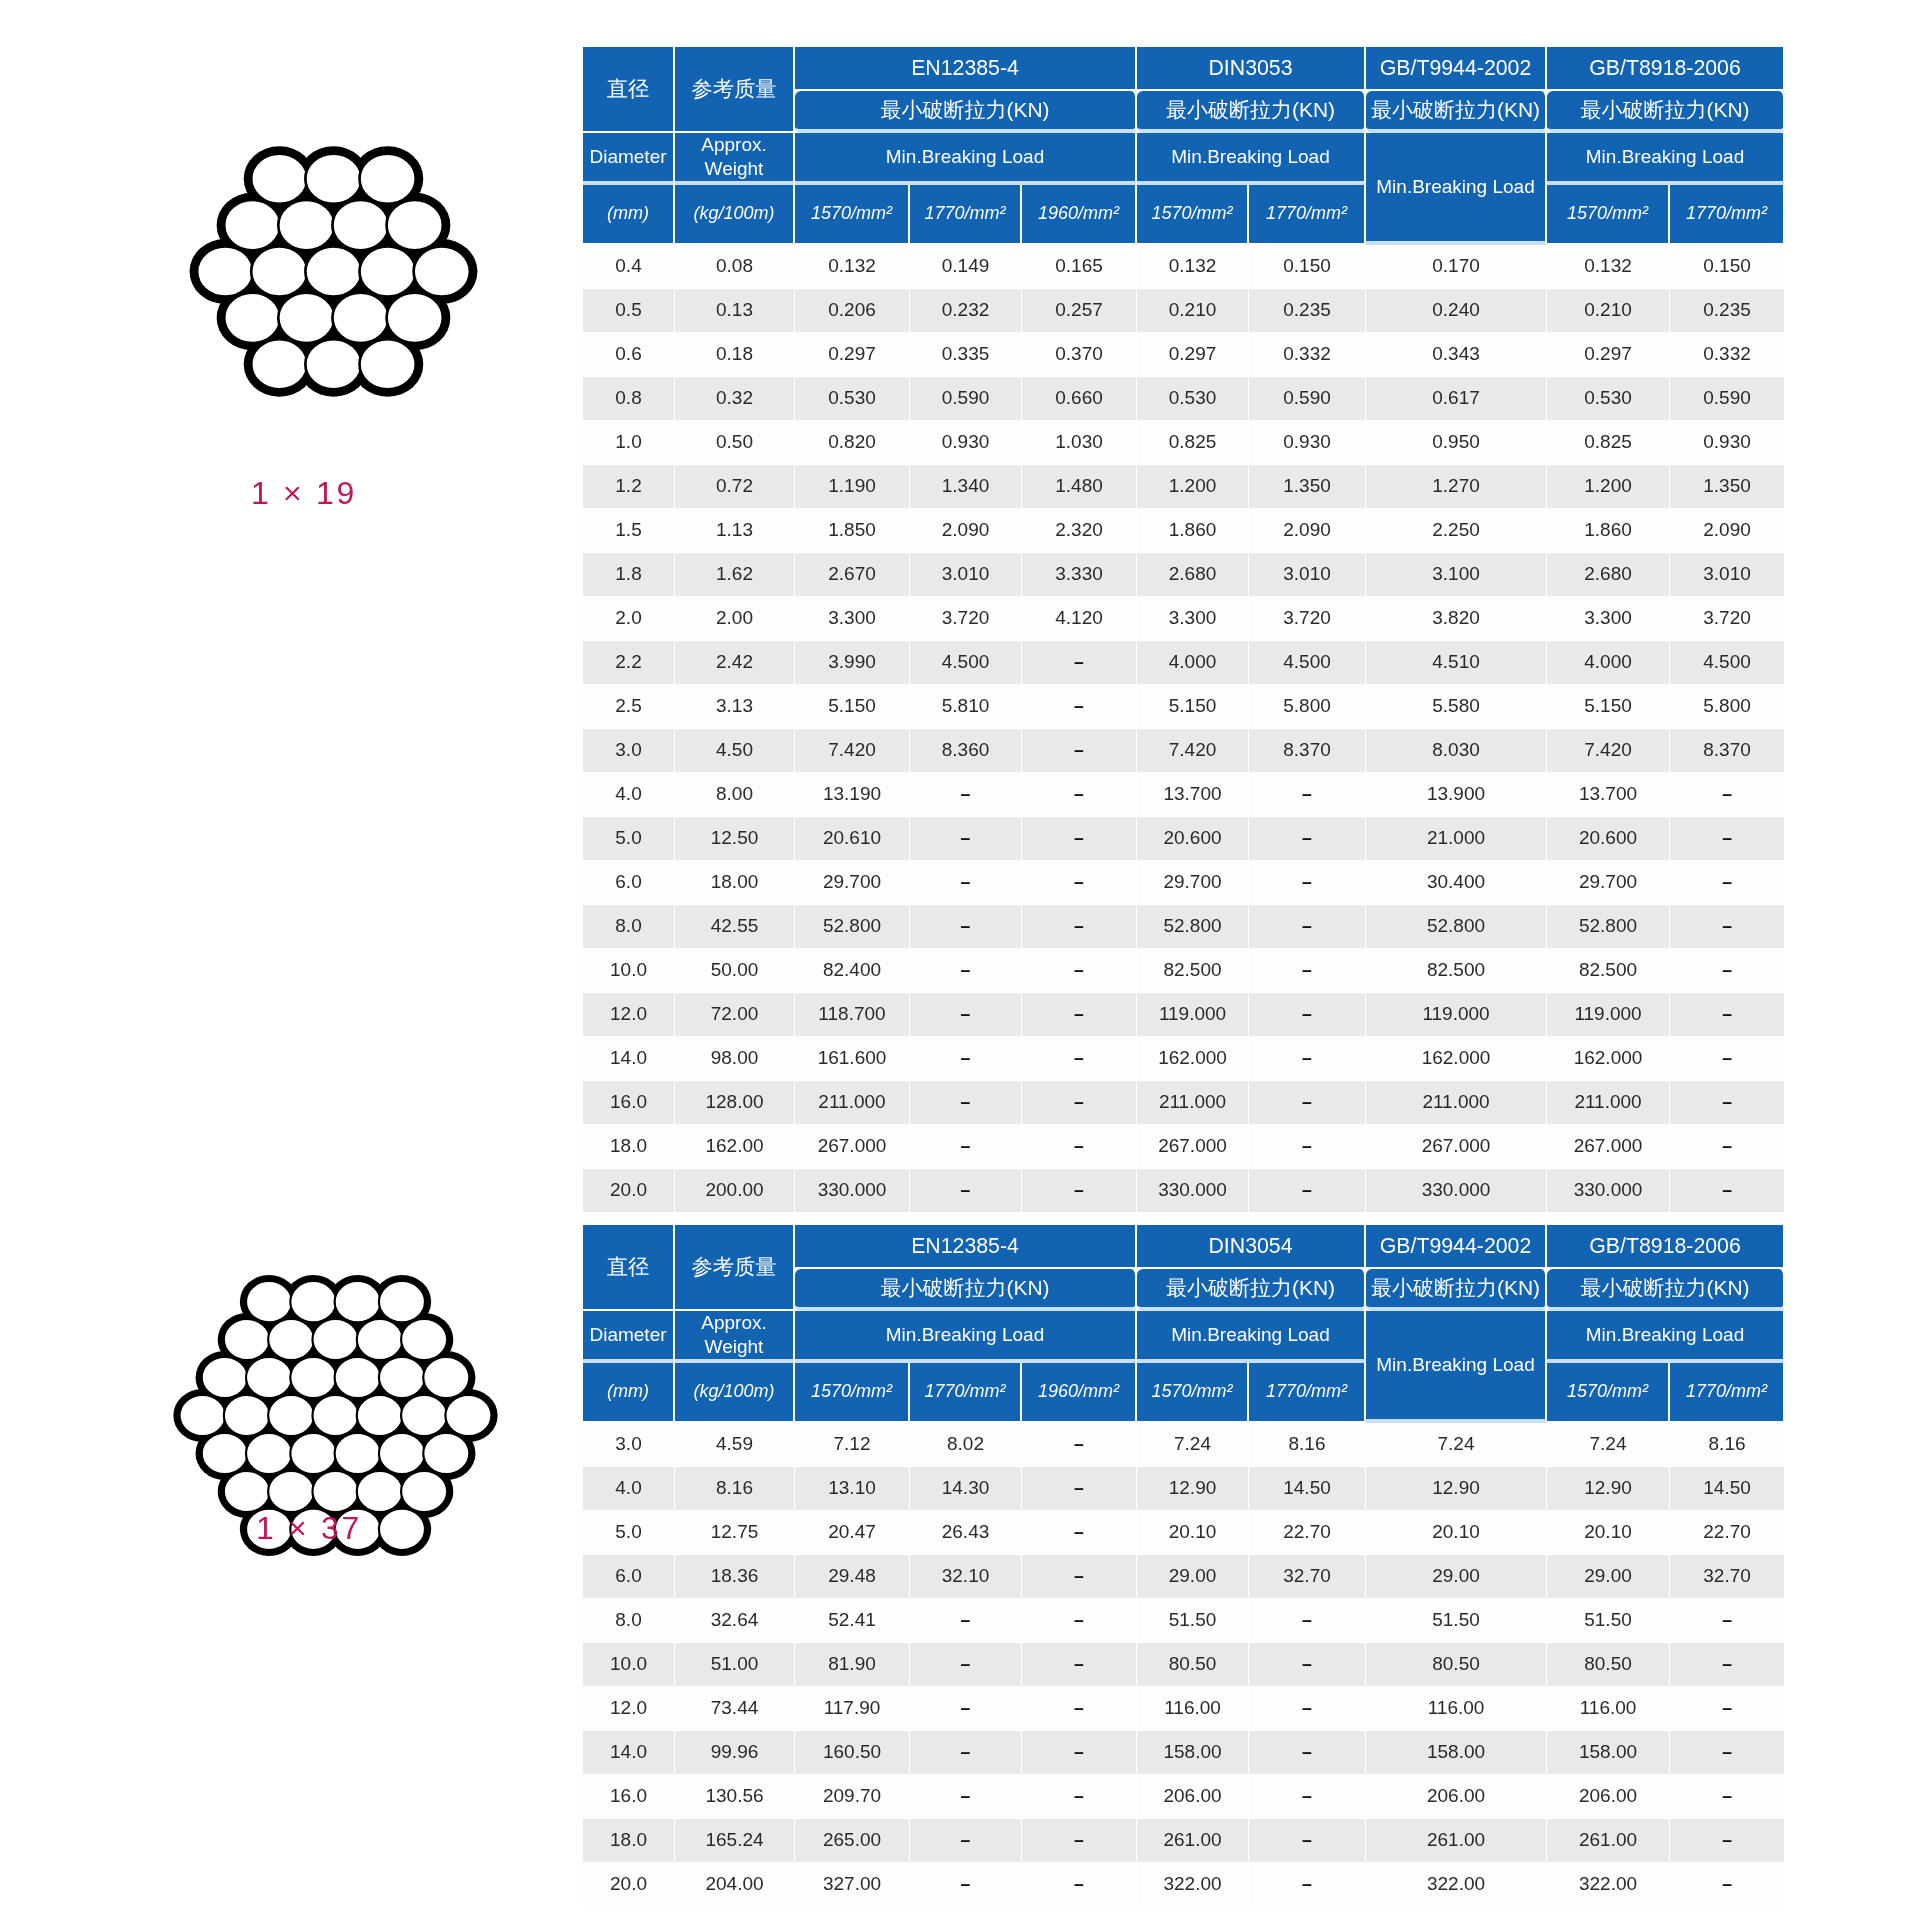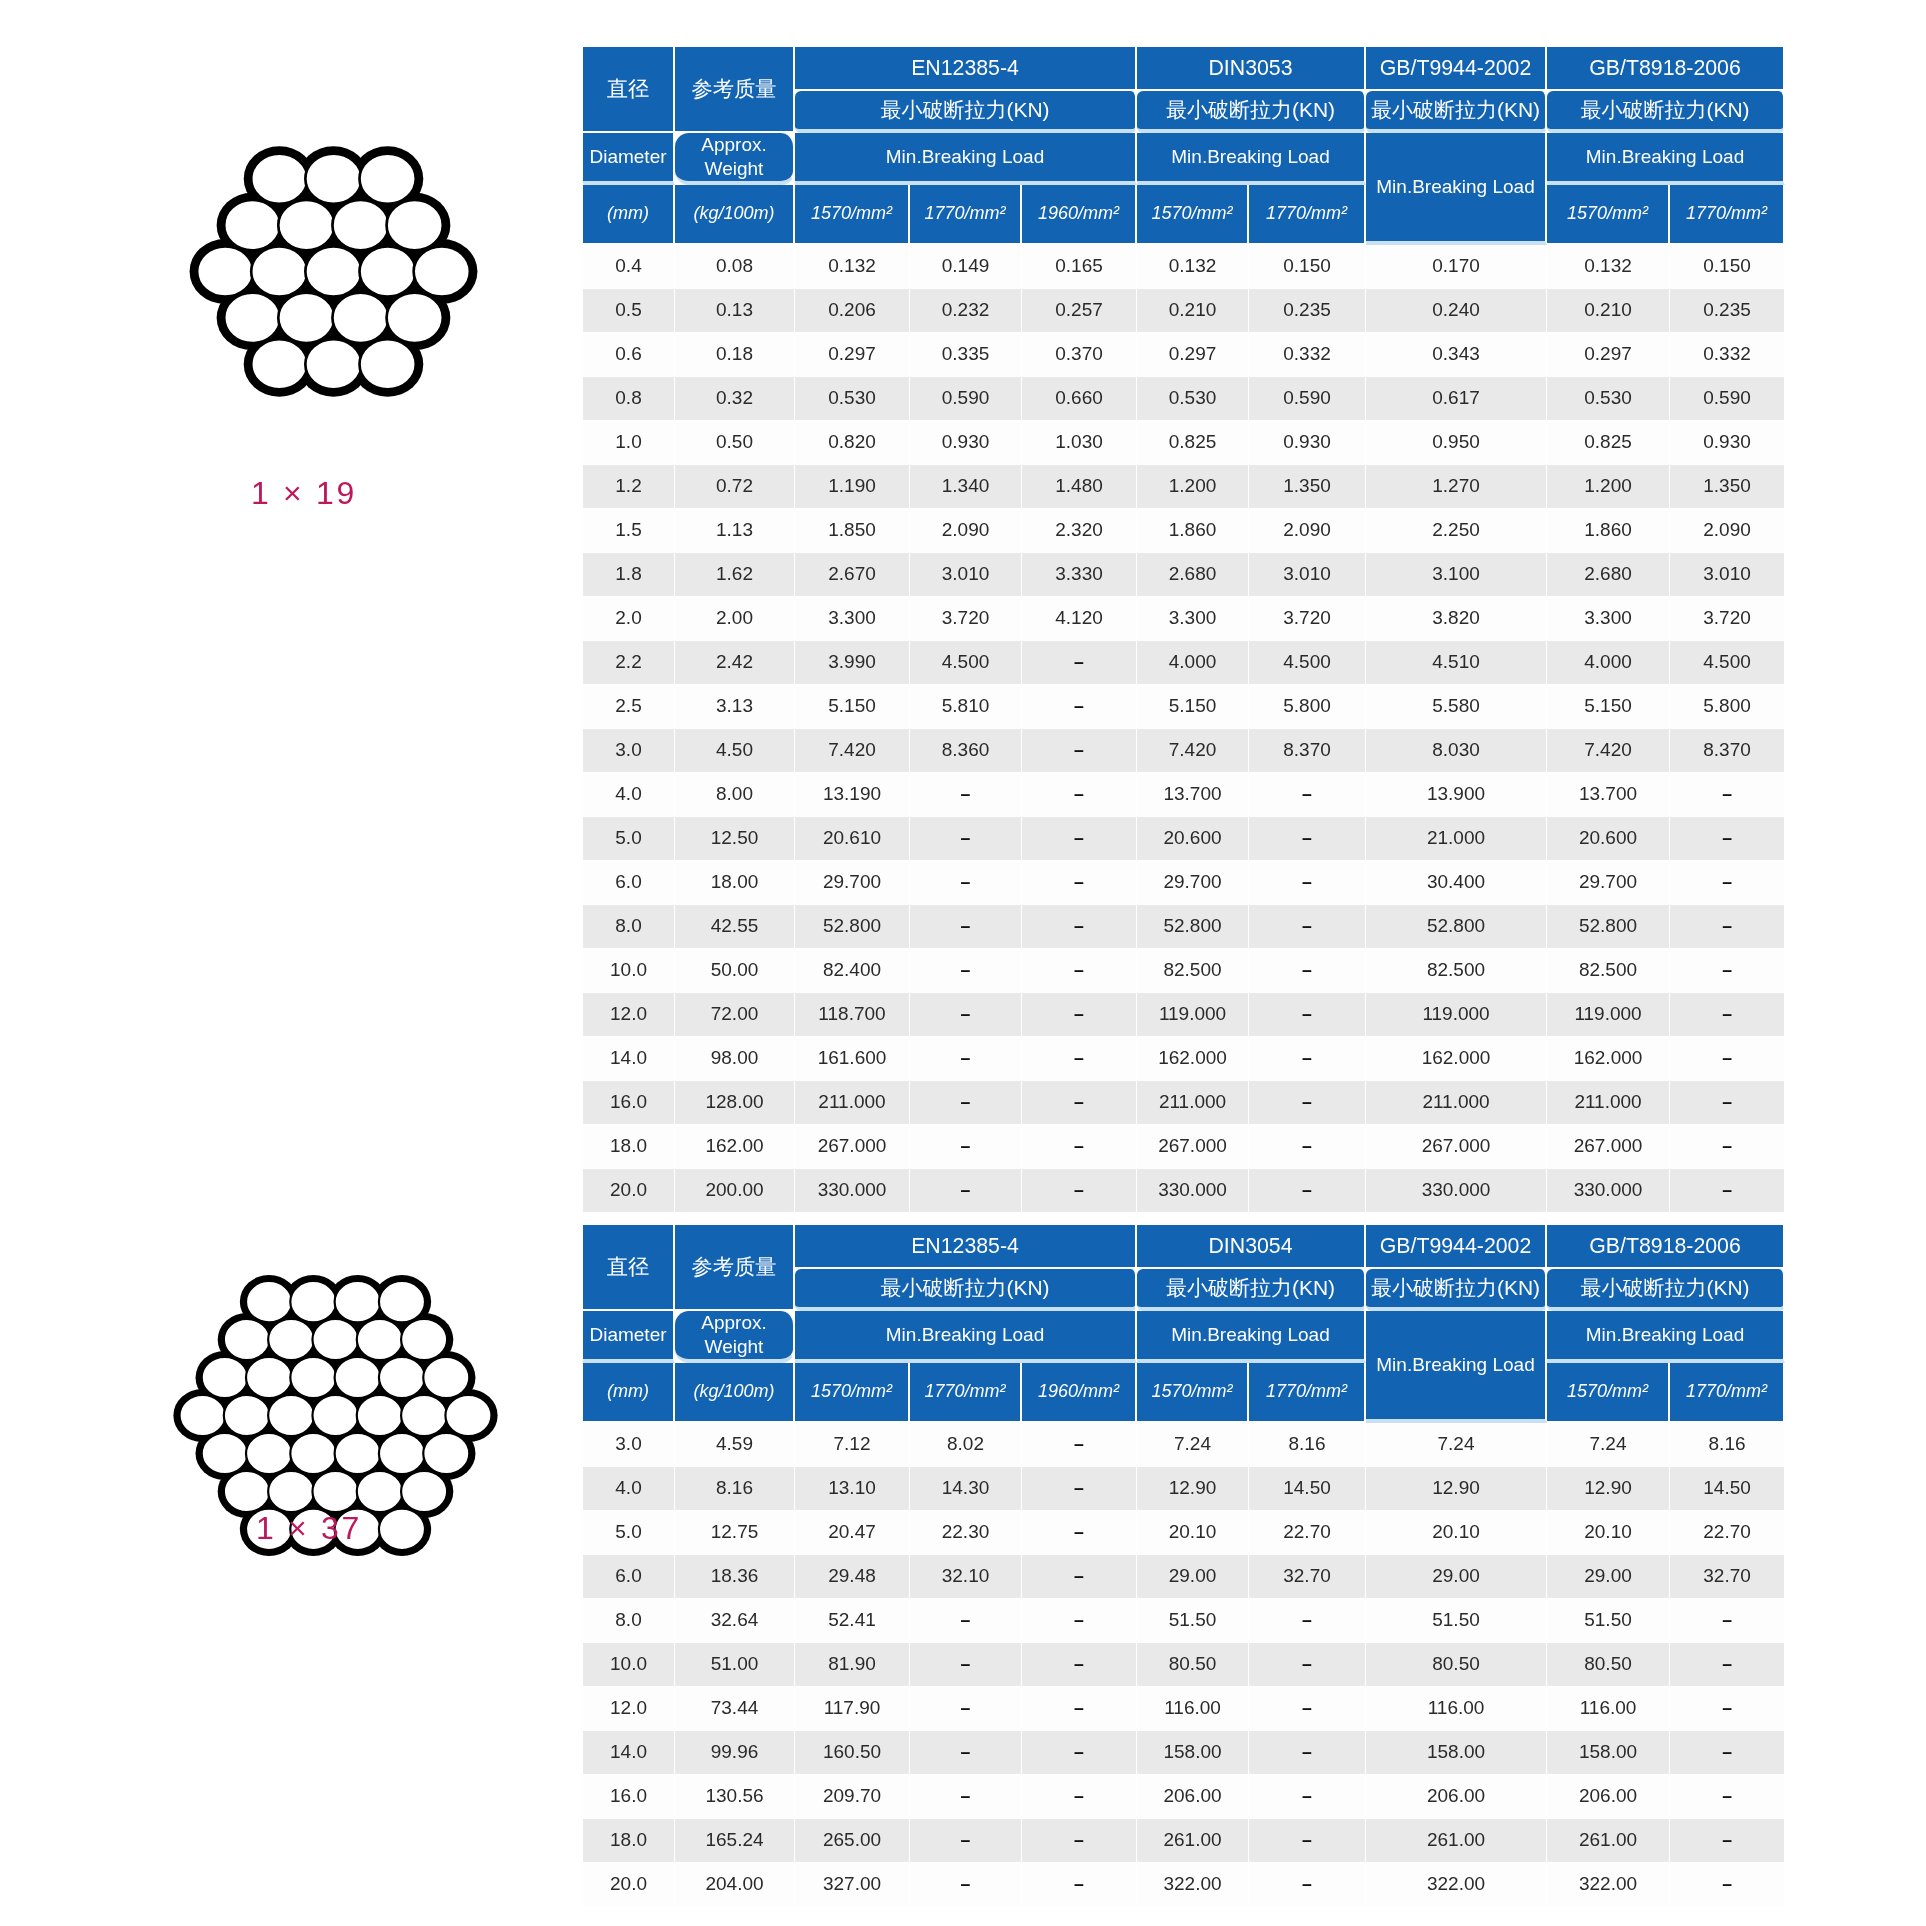--- a/index.html
+++ b/index.html
@@ -30,21 +30,21 @@
     padding:0;
     border-right:2.1px solid #ffffff;
     border-bottom:2.1px solid #ffffff;
     line-height:1.25;
   }
   .spec-table tr.h1 th{height:42px;font-size:21.3px;}
   .spec-table tr.h2 th{height:38px;font-size:21px;border-bottom:4.3px solid #c9e0f3;border-radius:6px;}
   .spec-table tr.h3 th{height:39px;font-size:19px;border-bottom:4.3px solid #c9e0f3;}
   .spec-table tr.h4 th{height:58px;font-size:18px;font-style:italic;}
   .spec-table th.mbl-tall{border-bottom:2.1px solid #ffffff;font-size:19px;}
-  .spec-table th.pre{white-space:pre-line;font-size:17.6px;border-radius:14px;}
+  .spec-table th.pre{white-space:pre-line;font-size:17.6px;}
   .spec-table td{
     height:43px;
     padding:0;
     text-align:center;
     vertical-align:middle;
     font-size:19px;
     color:#2a2a2a;
     border-right:1.6px solid #ffffff;
     border-bottom:1.6px solid #ffffff;
   }
@@ -589,21 +589,21 @@
         <td>12.90</td>
         <td>14.50</td>
         <td>12.90</td>
         <td>12.90</td>
         <td>14.50</td>
       </tr>
       <tr class="even">
         <td>5.0</td>
         <td>12.75</td>
         <td>20.47</td>
-        <td>22.30</td>
+        <td>26.43</td>
         <td class="dash">–</td>
         <td>20.10</td>
         <td>22.70</td>
         <td>20.10</td>
         <td>20.10</td>
         <td>22.70</td>
       </tr>
       <tr class="odd">
         <td>6.0</td>
         <td>18.36</td>

